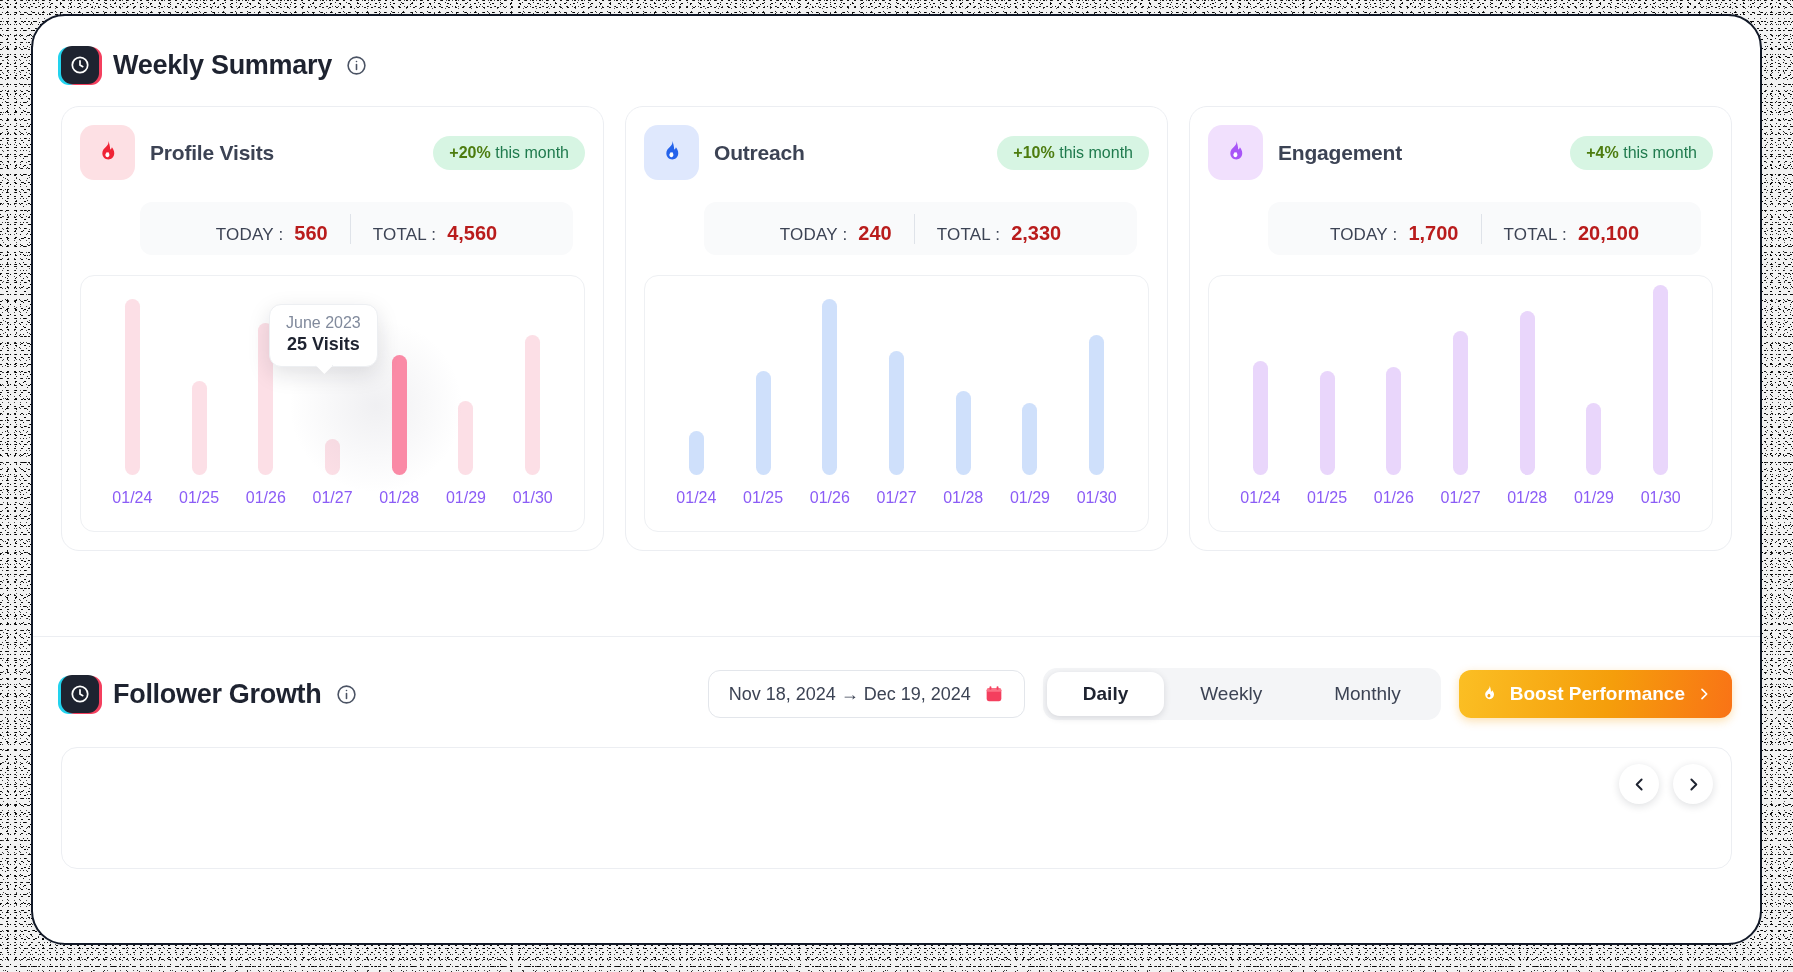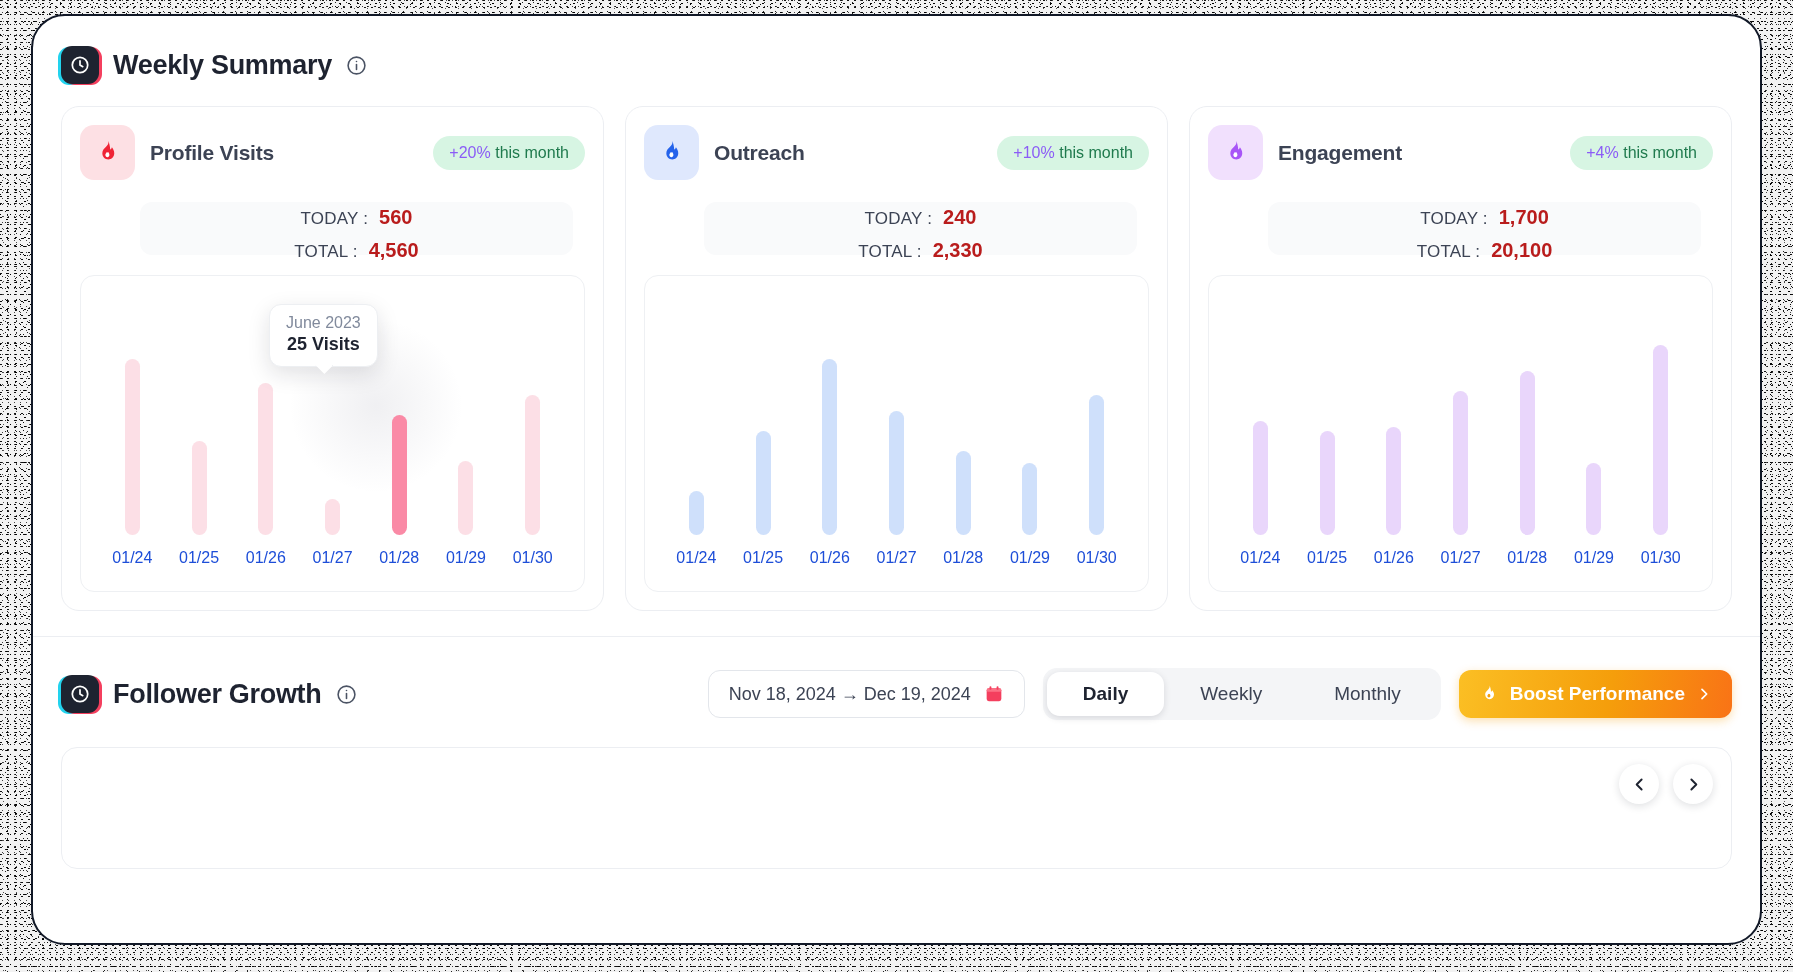--- a/index.html
+++ b/index.html
@@ -134,31 +134,30 @@
   }
 
   .metric-badge {
     background: #d7f5e3;
     border-radius: 999px;
     padding: 8px 16px;
     font-size: 16px;
     color: #1f7a4d;
     white-space: nowrap;
   }
-  .metric-badge b { color: #8b5cf6; font-weight: normal; }
+  .metric-badge b { color: #4d7c0f; font-weight: bold; }
 
   .stats-strip {
     margin: 22px 12px 0 60px;
     background: #f9fafb;
     border-radius: 12px;
     display: flex;
     align-items: center;
     justify-content: center;
     height: 53px;
-    flex-direction: column;
   }
   .stat-cell {
     display: flex;
     align-items: baseline;
     gap: 11px;
     padding: 0 22px;
   }
   .stat-label {
     font-size: 17px;
     color: #3c4354;
@@ -174,21 +173,21 @@
     width: 1px;
     height: 30px;
     background: #dfe3e9;
   }
 
   
   .chart-box {
     margin-top: 20px;
     border: 1px solid #eef0f3;
     border-radius: 14px;
-    height: 317px;
+    height: 257px;
     position: relative;
     padding: 0 16px;
   }
 
   .bars-row {
     position: absolute;
     left: 18px; right: 18px;
     bottom: 56px;
     height: 200px;
     display: flex;
@@ -215,21 +214,21 @@
     position: absolute;
     left: 18px; right: 18px;
     bottom: 24px;
     display: flex;
     justify-content: space-around;
   }
   .bar-label {
     flex: 1 1 0;
     text-align: center;
     font-size: 16px;
-    color: #1d4ed8;
+    color: #8b5cf6;
   }
 
   
   .tooltip {
     position: absolute;
     background: #fff;
     border: 1px solid #edeff2;
     border-radius: 12px;
     box-shadow: 0 7px 22px rgba(20,25,40,.13);
     padding: 9px 16px 11px 16px;

